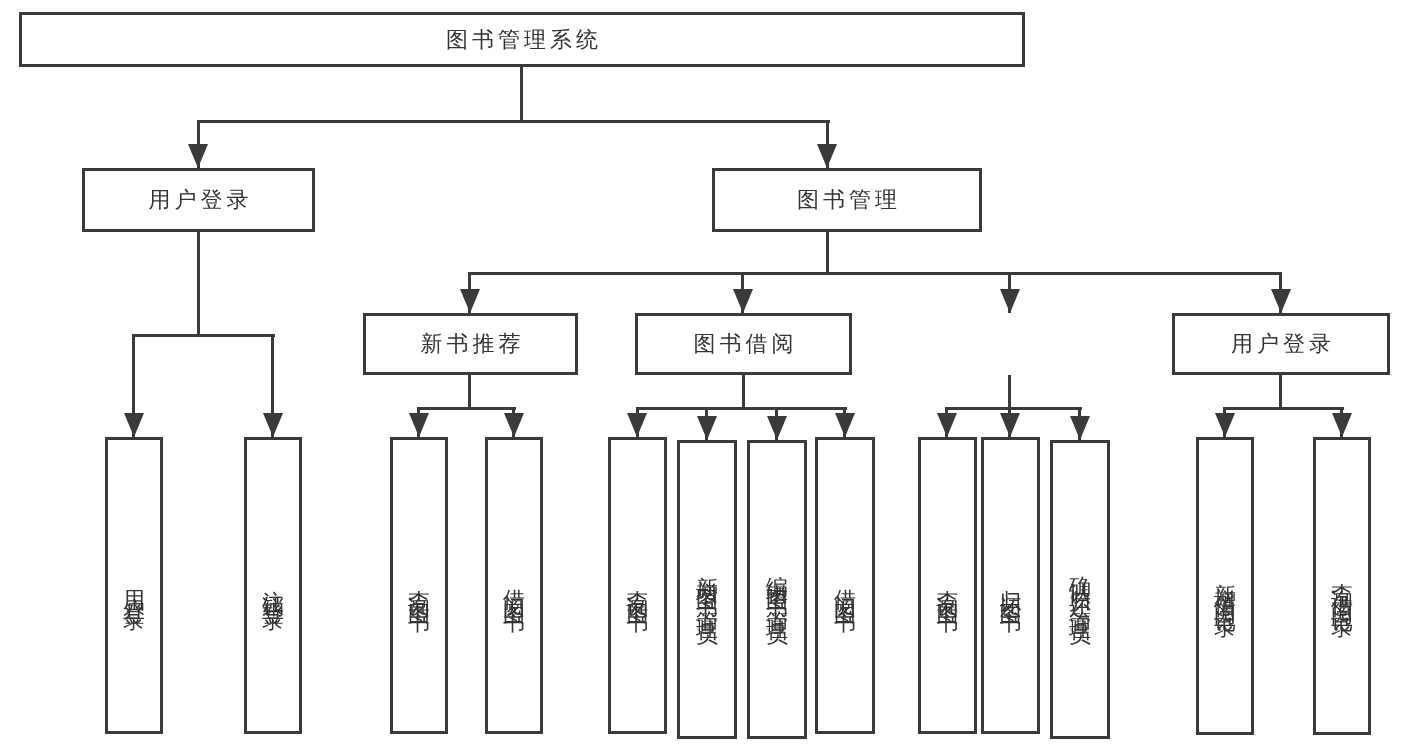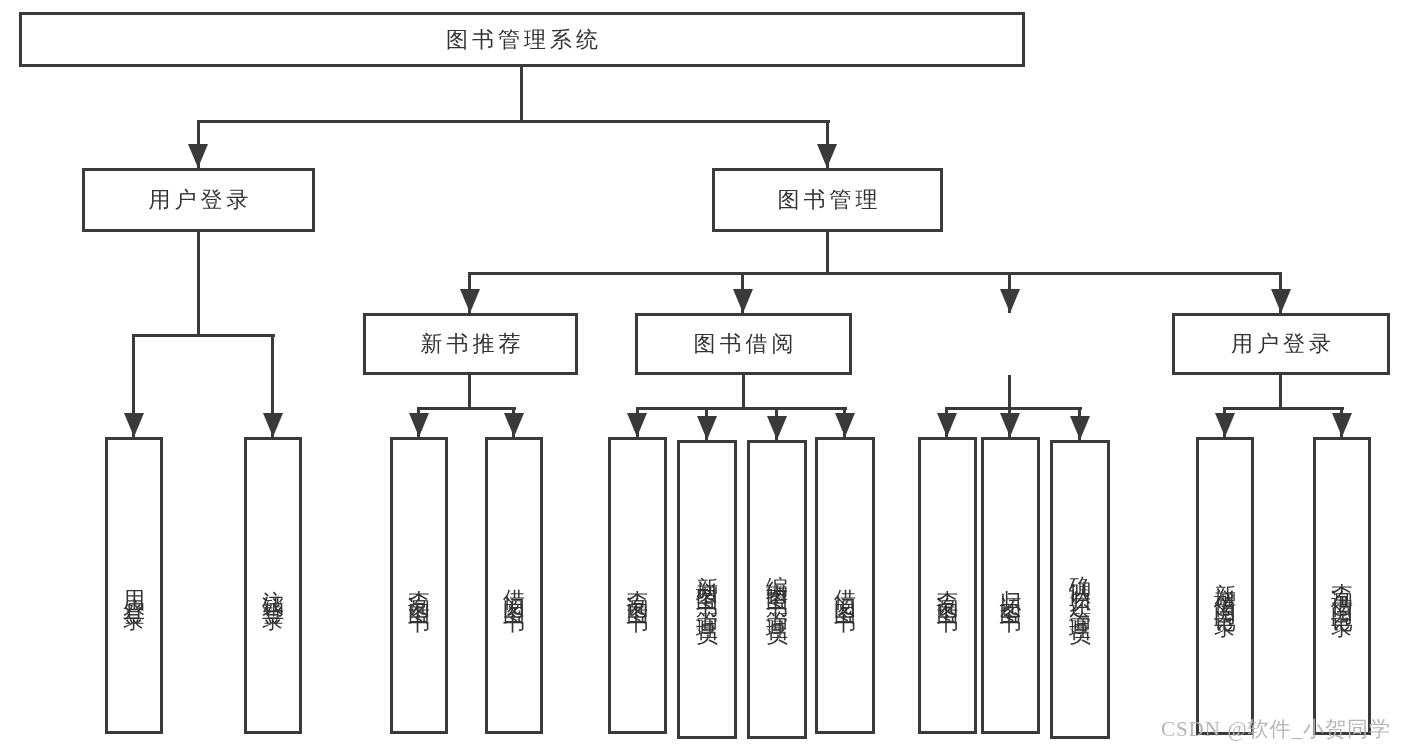--- a/index.html
+++ b/index.html
@@ -134,21 +134,21 @@
     <div class="vline" style="left:1223px; top:407px; height:30px;"></div>
     <div class="ah" style="left:1215px; top:413px;"></div>
     <div class="vline" style="left:1340px; top:407px; height:30px;"></div>
     <div class="ah" style="left:1332px; top:413px;"></div>
   </div>
 
   <div class="node" style="left:19px; top:12px; width:1006px; height:55px;">图书管理系统</div>
 
   <div class="node" style="left:82px; top:168px; width:233px; height:64px;">用户登录</div>
 
-  <div class="node" style="left:712px; top:168px; width:231px; height:64px;">图书管理</div>
+  <div class="node" style="left:712px; top:168px; width:270px; height:64px;">图书管理</div>
 
   <div class="node" style="left:363px; top:313px; width:215px; height:62px;">新书推荐</div>
 
   <div class="node" style="left:635px; top:313px; width:217px; height:62px;">图书借阅</div>
 
 
   <div class="node" style="left:1172px; top:313px; width:218px; height:62px;">用户登录</div>
 
   <div class="node vnode" style="left:105px; top:437px; width:58px; height:297px;">
     <span class="vtext">用户登录</span>
@@ -187,15 +187,14 @@
     <span class="vtext">确认归还（管理员）</span>
   </div>
 
   <div class="node vnode" style="left:1196px; top:437px; width:58px; height:298px;">
     <span class="vtext">新增借阅记录</span>
   </div>
   <div class="node vnode" style="left:1313px; top:437px; width:58px; height:298px;">
     <span class="vtext">查询借阅记录</span>
   </div>
 
-  <div class="watermark">CSDN @软件_小贺同学</div>
 
 </div>
 
 </body></html>

